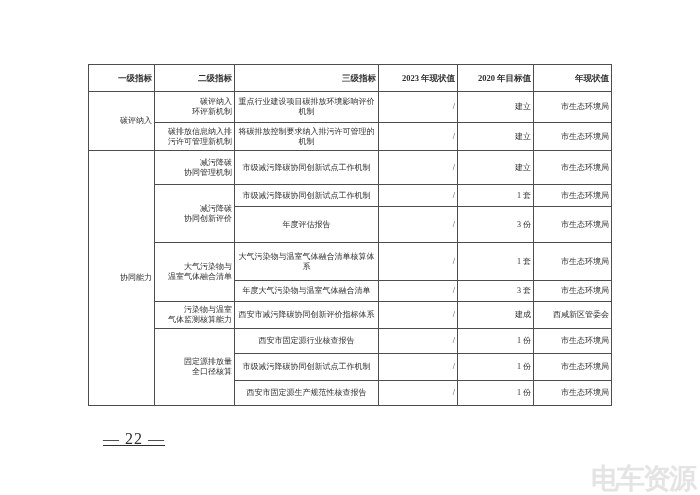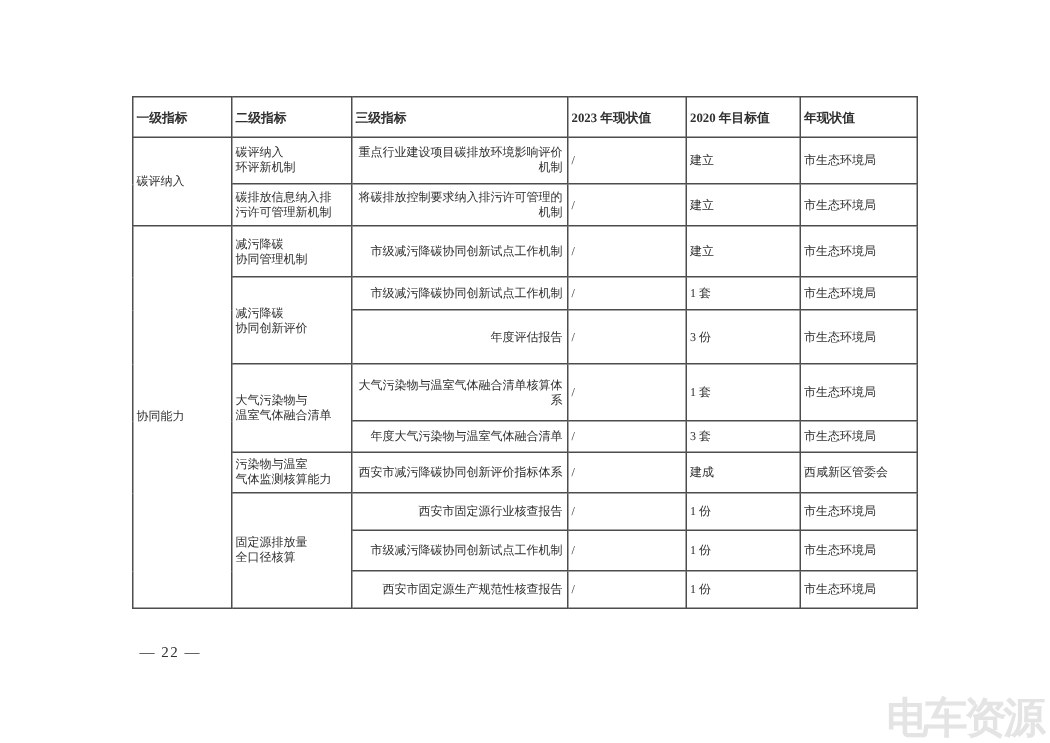--- a/index.html
+++ b/index.html
@@ -20,42 +20,43 @@
     width: 523px;
     border-collapse: collapse;
     table-layout: fixed;
   }
   .indicator-table th, .indicator-table td {
     border: 1px solid #4d4d4d;
     font-size: 8px;
     line-height: 10px;
     color: #2f2f2f;
     vertical-align: middle;
-    text-align: left;
+    text-align: right;
     padding: 1px 2px;
     overflow: hidden;
   }
   .indicator-table th {
     font-weight: bold;
     font-size: 8.5px;
     height: 27px;
   }
   .indicator-table td.l2 { white-space: pre-line; margin-left: 28px; }
   .indicator-table td.l3 {
-    text-align: right;
+    text-align: center;
     padding: 2px 3px;
     word-break: break-all;
   }
   .page-number {
     position: absolute;
-    left: 93px;
+    left: 103px;
     top: 430px;
-    font-size: 10px;
+    font-size: 16px;
     letter-spacing: 1px;
     color: #2f2f2f;
+    text-decoration: underline;
   }
   .watermark {
     position: absolute;
     left: 591px;
     top: 460px;
     font-family: "Liberation Sans", "DejaVu Sans", sans-serif;
     font-weight: bold;
     font-size: 28px;
     letter-spacing: -2px;
     color: #e4e4e4;

